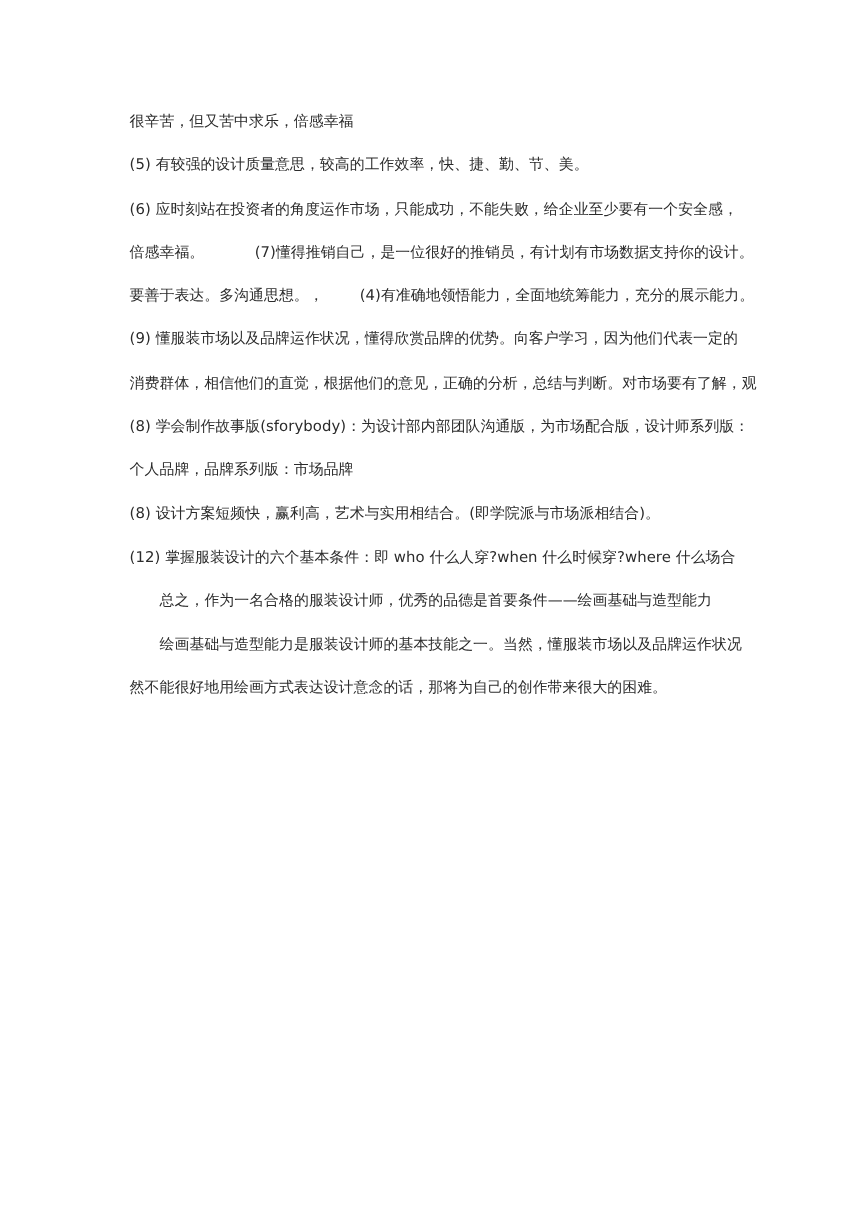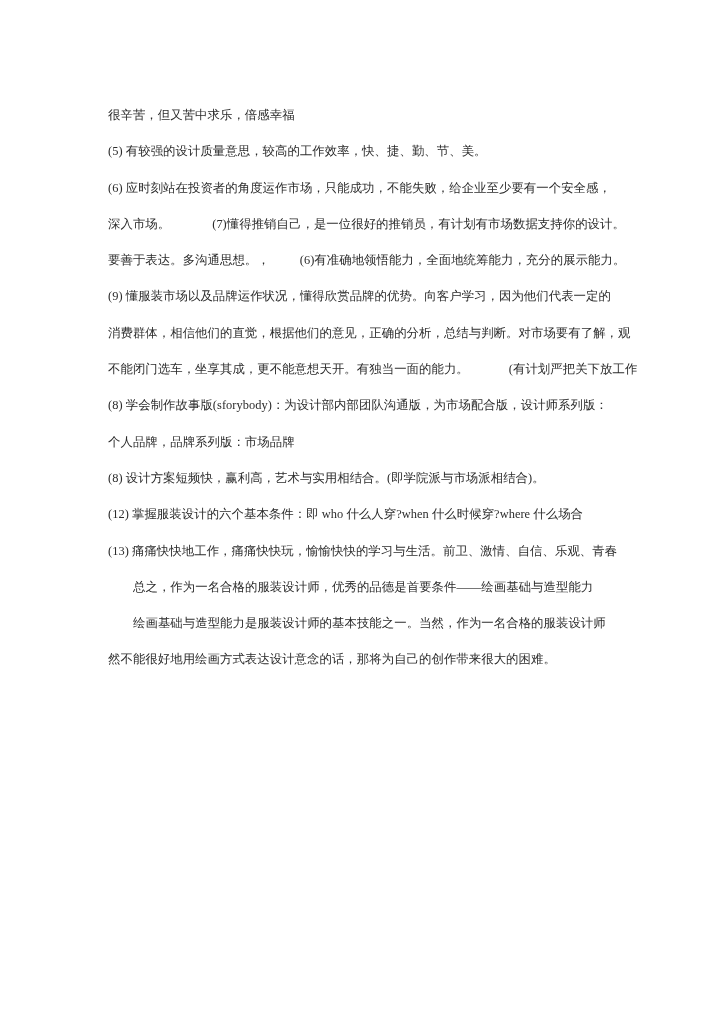--- a/index.html
+++ b/index.html
@@ -11,23 +11,22 @@
     width: 720px;
     height: 1017px;
     position: relative;
     overflow: hidden;
     font-family: "DejaVu Sans", "Liberation Sans", sans-serif;
     color: #2b2b2b;
   }
   .page {
     position: absolute;
     left: 108px;
-    top: 97px;
+    top: 83px;
     width: 505px;
-    font-family: Liberation Serif, serif;
   }
   .line {
     font-size: 12.4px;
     line-height: 36.3px;
     height: 36.3px;
     white-space: nowrap;
     letter-spacing: 0.05px;
   }
   .indent {
     padding-left: 25px;
@@ -37,31 +36,27 @@
   }
 </style>
 </head>
 <body>
 
 <div class="page">
   <div class="line">很辛苦，但又苦中求乐，倍感幸福</div>
   <div class="line">(5)  有较强的设计质量意思，较高的工作效率，快、捷、勤、节、美。</div>
   <div class="line">(6)  应时刻站在投资者的角度运作市场，只能成功，不能失败，给企业至少要有一个安全感，</div>
   <div class="line">
-    <span>深入市场。</span><span class="gap" style="width:42px"></span><span>(7)懂得推销自己，是一位很好的推销员，有计划有市场数据支持你的设计。</span>
+    <span>倍感幸福。</span><span class="gap" style="width:42px"></span><span>(7)懂得推销自己，是一位很好的推销员，有计划有市场数据支持你的设计。</span>
   </div>
   <div class="line">
-    <span>要善于表达。多沟通思想。，</span><span class="gap" style="width:30px"></span><span>(6)有准确地领悟能力，全面地统筹能力，充分的展示能力。</span>
+    <span>要善于表达。多沟通思想。，</span><span class="gap" style="width:30px"></span><span>(4)有准确地领悟能力，全面地统筹能力，充分的展示能力。</span>
   </div>
   <div class="line">(9)  懂服装市场以及品牌运作状况，懂得欣赏品牌的优势。向客户学习，因为他们代表一定的</div>
   <div class="line">消费群体，相信他们的直觉，根据他们的意见，正确的分析，总结与判断。对市场要有了解，观</div>
-  <div class="line">
-    <span>不能闭门选车，坐享其成，更不能意想天开。有独当一面的能力。</span><span class="gap" style="width:40px"></span><span>(有计划严把关下放工作</span>
-  </div>
   <div class="line">(8) 学会制作故事版(sforybody)：为设计部内部团队沟通版，为市场配合版，设计师系列版：</div>
   <div class="line">个人品牌，品牌系列版：市场品牌</div>
   <div class="line">(8) 设计方案短频快，赢利高，艺术与实用相结合。(即学院派与市场派相结合)。</div>
   <div class="line">(12) 掌握服装设计的六个基本条件：即 who 什么人穿?when 什么时候穿?where 什么场合</div>
-  <div class="line">(13) 痛痛快快地工作，痛痛快快玩，愉愉快快的学习与生活。前卫、激情、自信、乐观、青春</div>
   <div class="line indent">总之，作为一名合格的服装设计师，优秀的品德是首要条件——绘画基础与造型能力</div>
-  <div class="line indent">绘画基础与造型能力是服装设计师的基本技能之一。当然，作为一名合格的服装设计师</div>
+  <div class="line indent">绘画基础与造型能力是服装设计师的基本技能之一。当然，懂服装市场以及品牌运作状况</div>
   <div class="line">然不能很好地用绘画方式表达设计意念的话，那将为自己的创作带来很大的困难。</div>
 </div>
 
 </body></html>

